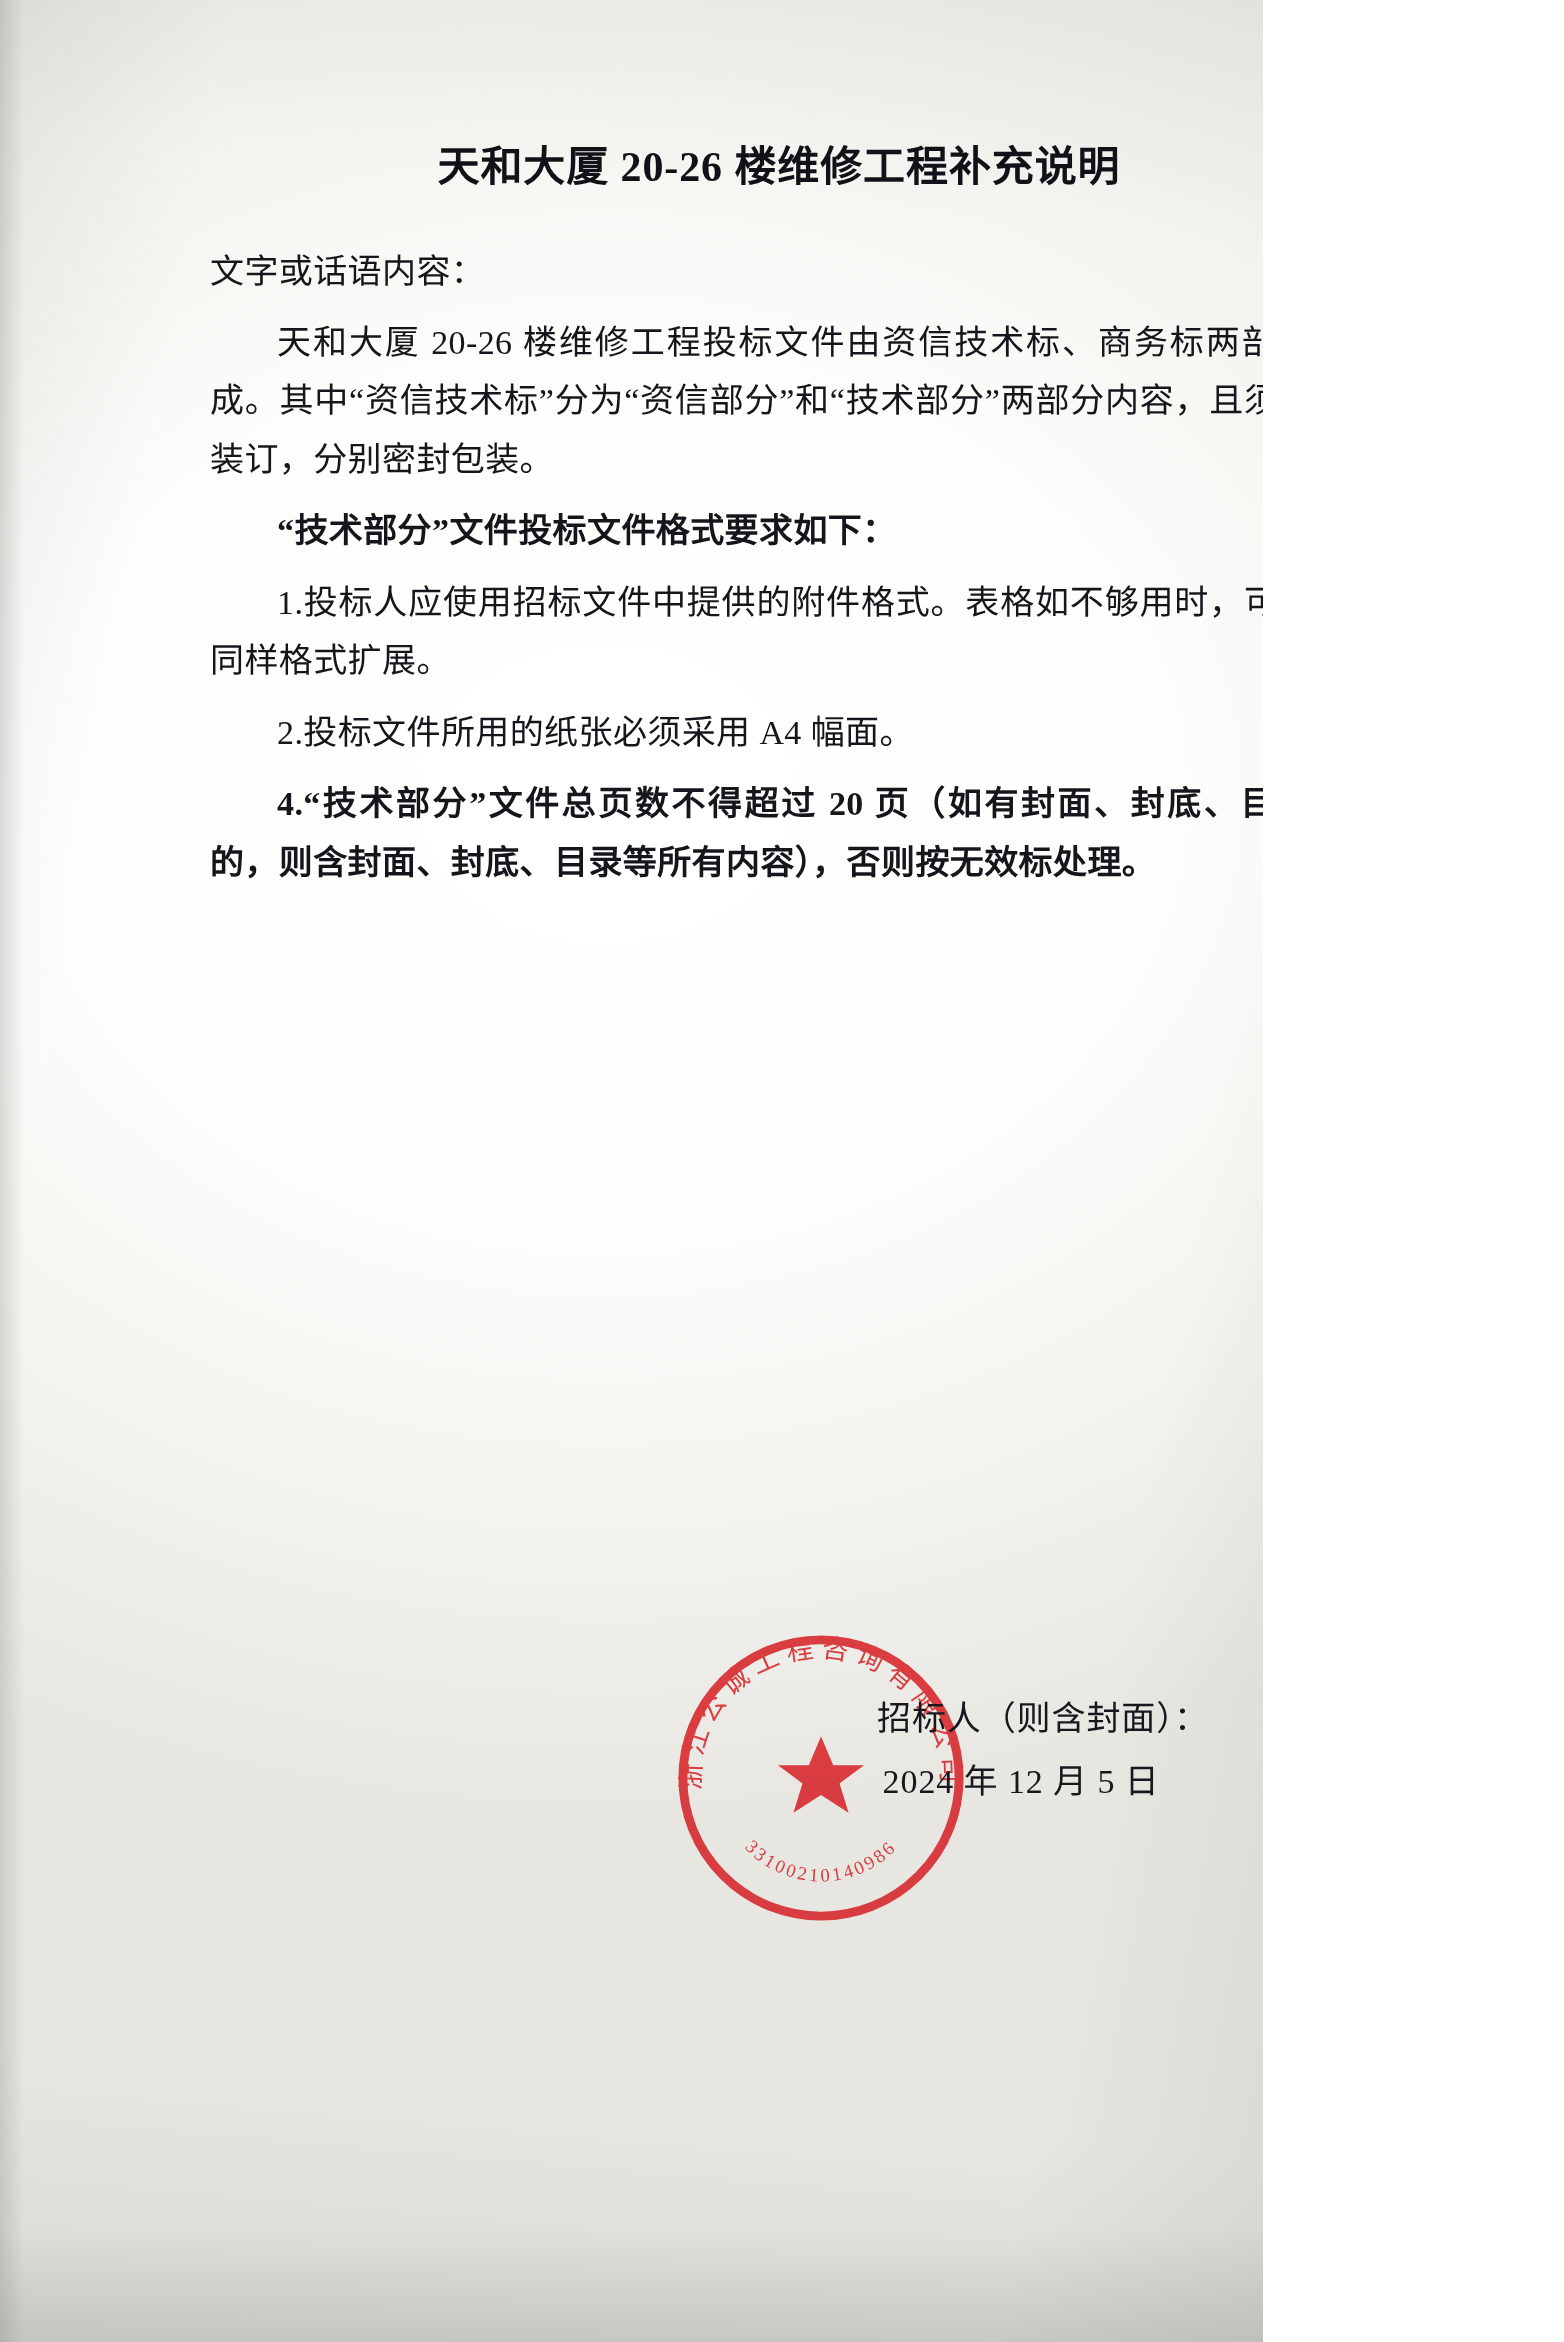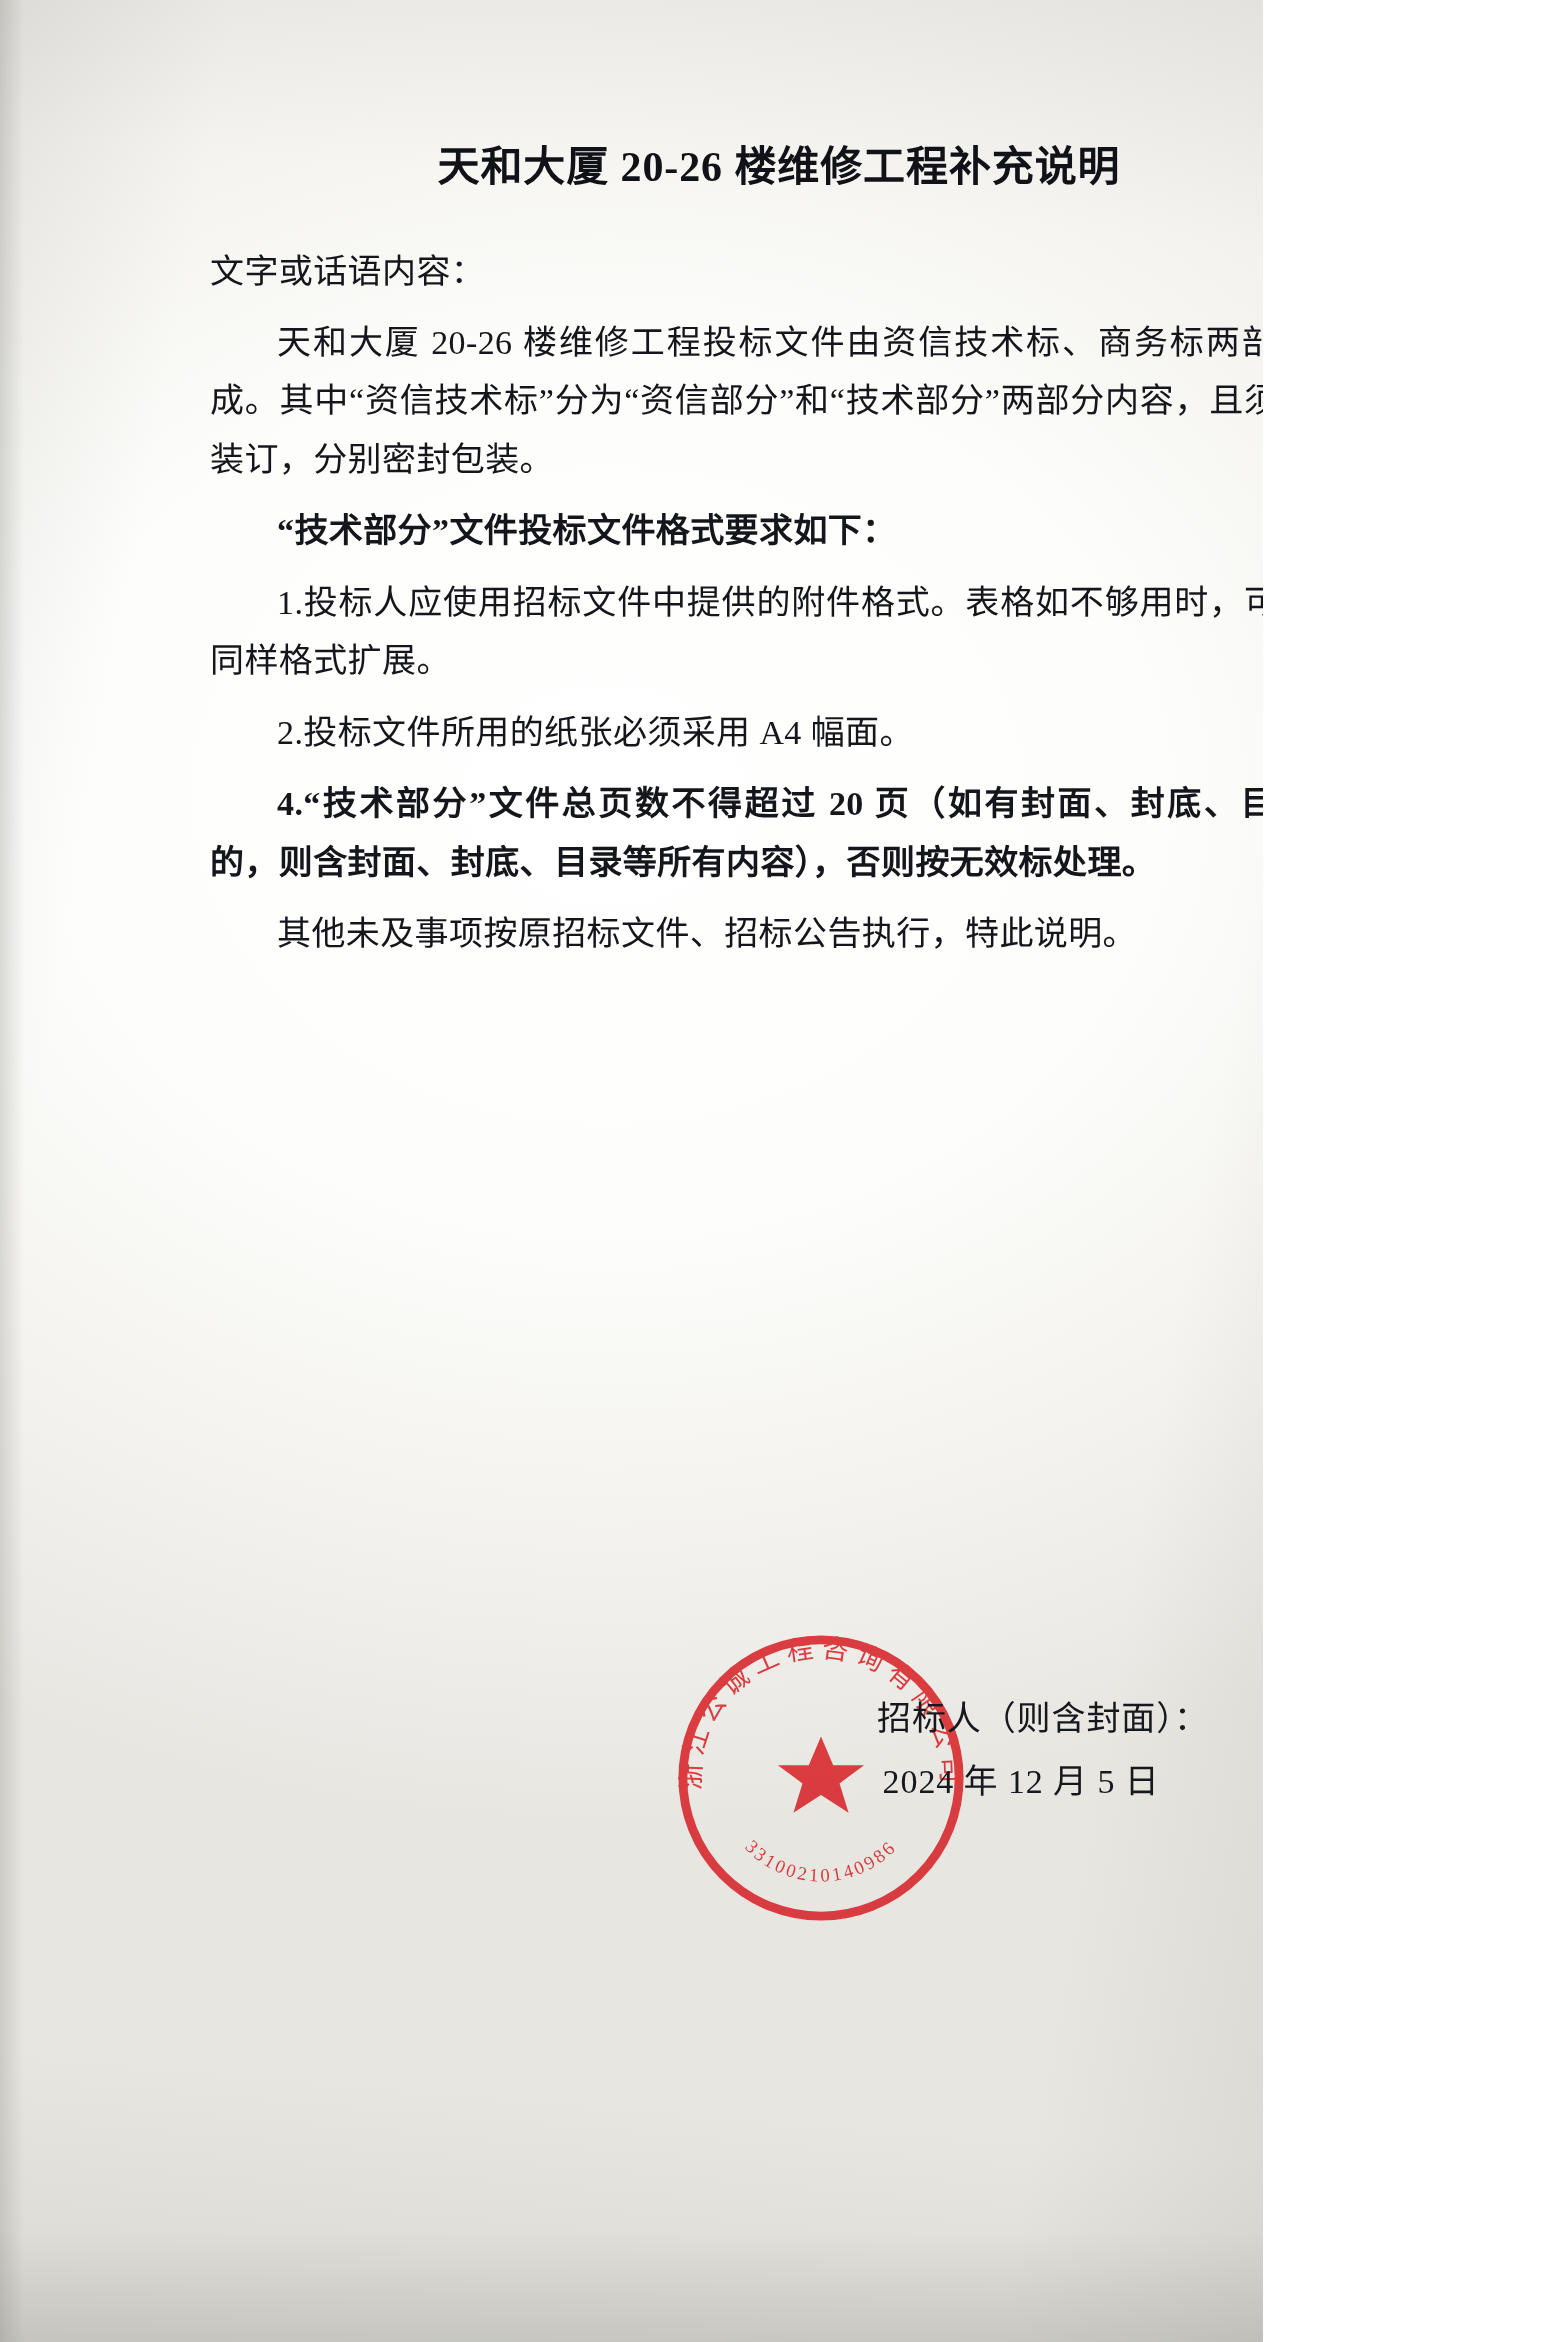--- a/index.html
+++ b/index.html
@@ -122,21 +122,20 @@
 
     <p class="para indent-2 gap-sm bold">“技术部分”文件投标文件格式要求如下：</p>
 
     <p class="para indent-2 gap-sm">1.投标人应使用招标文件中提供的附件格式。表格如不够用时，可以按同样格式扩展。</p>
 
     <p class="para indent-2 gap-sm">2.投标文件所用的纸张必须采用 A4 幅面。</p>
 
 
     <p class="para indent-2 gap-sm bold">4.“技术部分”文件总页数不得超过 20 页（如有封面、封底、目录等的，则含封面、封底、目录等所有内容），否则按无效标处理。</p>
 
-    <p class="para indent-2 gap-md">其他未及事项按原招标文件、招标公告执行，特此说明。</p>
 
   </div>
 
   <div id="seal">
     <svg viewBox="0 0 300 300" xmlns="http://www.w3.org/2000/svg">
       <circle class="seal-ring" cx="150" cy="150" r="140"></circle>
       <g class="seal-star" transform="translate(150,150) scale(1.05)">
         <polygon points="0,-40 11.8,-12.4 41.6,-12.4 17.9,5.2 26.6,33.6 0,16.5 -26.6,33.6 -17.9,5.2 -41.6,-12.4 -11.8,-12.4"></polygon>
       </g>
       <defs>

